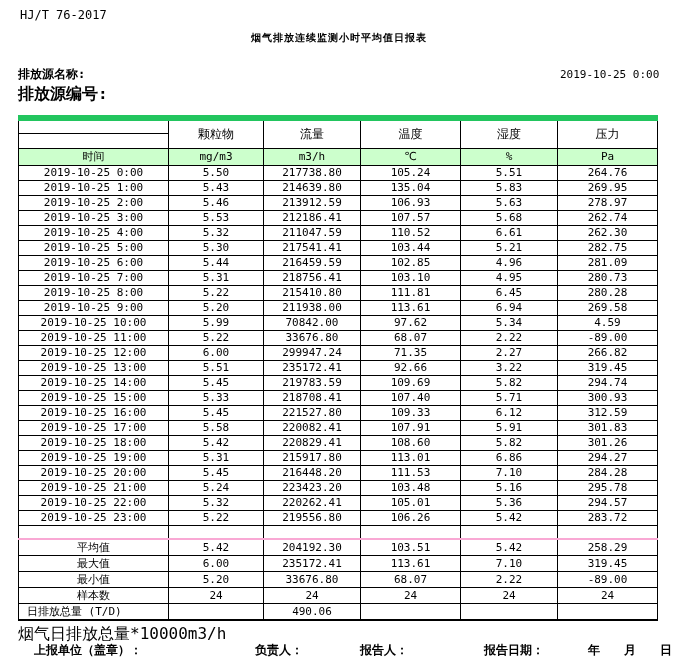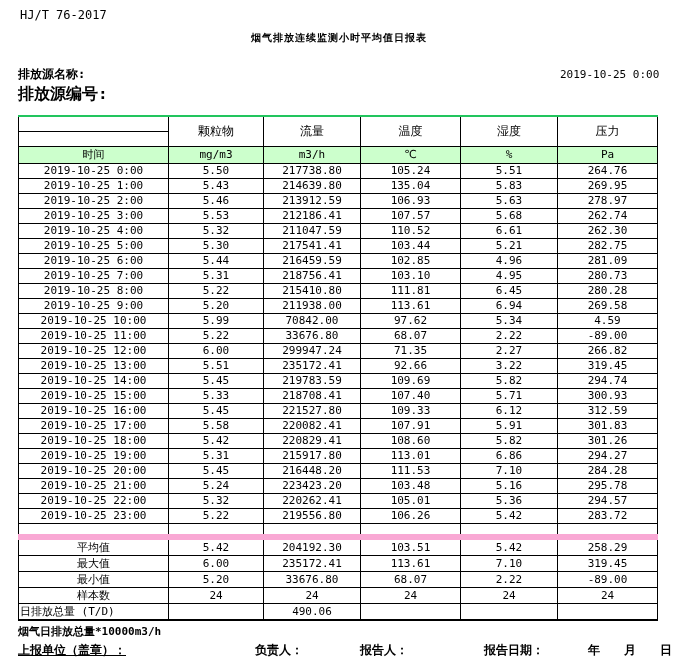--- a/index.html
+++ b/index.html
@@ -16,35 +16,35 @@
 
   table.report {
     position:absolute; left:18px; top:115px; width:639px;
     border-collapse:collapse; table-layout:fixed; font-size:11px;
   }
   .report td, .report th {
     border:1px solid #000; text-align:center; vertical-align:middle;
     padding:0; white-space:nowrap; overflow:hidden; font-weight:normal;
     height:14px; line-height:14px;
   }
-  .report thead tr.h1 td, .report thead tr.h1 th { border-top:2px solid #22c55e;border-radius:7px; }
+  .report thead tr.h1 td, .report thead tr.h1 th { border-top:6px solid #22c55e;border-radius:7px; }
   .report tr.h1 td, .report tr.h2 td { height:15px; }
   .report tr.h1 th { font-size:12px; }
   .report tr.unit-row td { height:16px; line-height:16px;margin-left:48px; }
   .report tr.unit-row td { background:var(--hdr-bg,#ccffcc); }
   .report tr.spacer-row td { height:14px; }
   .report tr.summary-row td { height:15px; line-height:15px; }
-  .report tr.summary-row.first td { border-top:6px solid #f9a8d4;margin-left:40px; }
+  .report tr.summary-row.first td { border-top:2px solid #f9a8d4;margin-left:40px; }
   .report tr.summary-row:last-child td { border-bottom:2px solid #000; }
-  .report td.left-label { text-align:left; padding-left:1px; }
-
-  .footnote { position:absolute; left:18px; top:624px; font-size:11px; font-weight:bold; }
+  .report td.left-label { text-align:left; padding-left:8px; }
+
+  .footnote { position:absolute; left:18px; top:624px; font-size:16px; font-weight:normal; }
   .sign-line { position:absolute; left:0; top:642px; width:678px; height:16px; font-size:12px; font-weight:bold; }
   .sign-line span { position:absolute; top:0; }
-  .lbl-unit  { left:18px;text-decoration:underline; }
+  .lbl-unit  { left:34px; }
   .lbl-resp  { left:255px; }
   .lbl-rept  { left:360px; }
   .lbl-date  { left:484px; }
   .lbl-year  { left:588px; }
   .lbl-month { left:624px; }
   .lbl-day   { left:660px; }
 </style>
 </head>
 <body>
 

